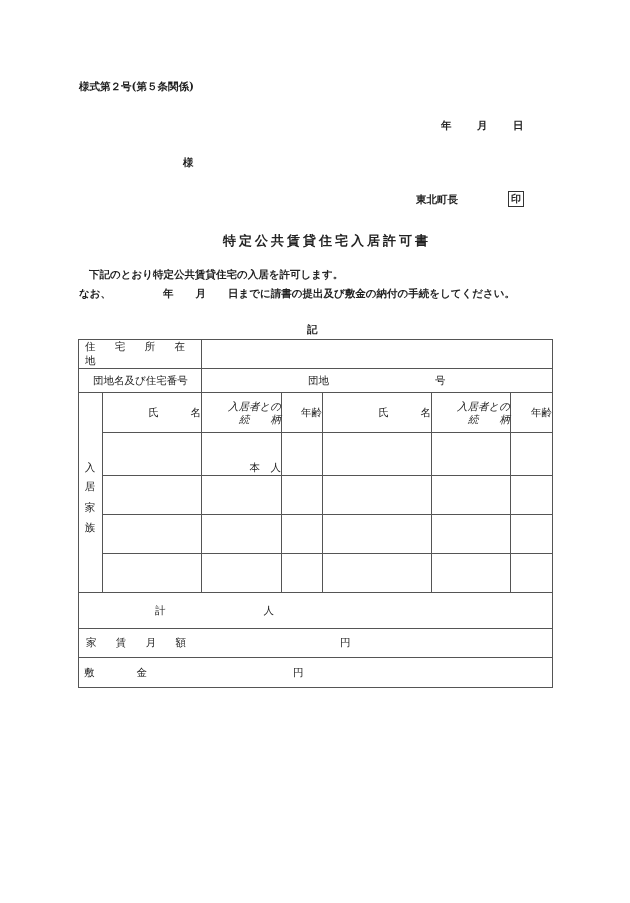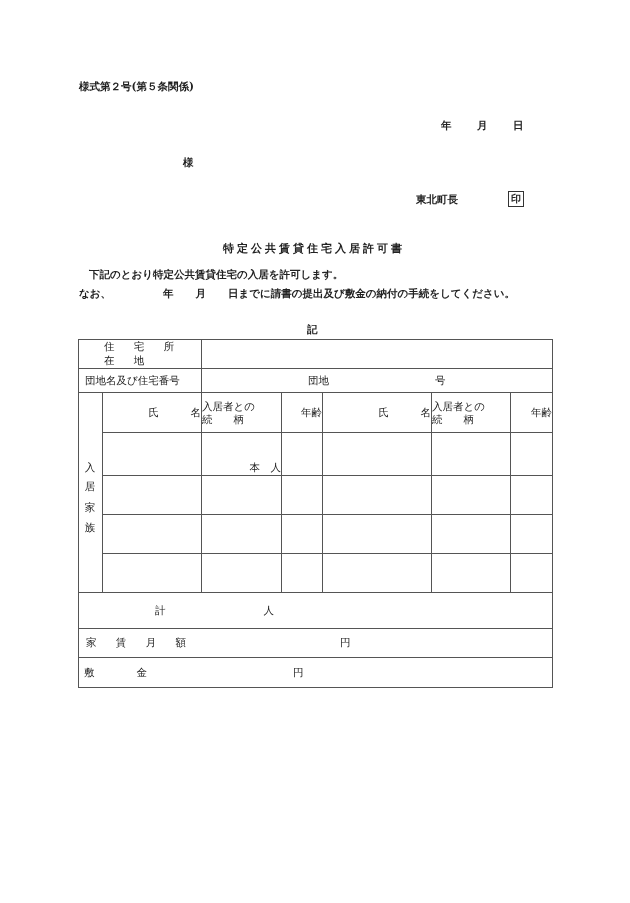--- a/index.html
+++ b/index.html
@@ -6,31 +6,31 @@
   body { width:630px; height:903px; background:#ffffff; position:relative; overflow:hidden;
          font-family:"DejaVu Serif","Liberation Serif",serif; color:#222; font-size:10.5px; }
   .abs { position:absolute; white-space:nowrap;font-weight:bold; }
   .form-no { left:79px; top:80px; }
   .date-year { left:441px; top:119px; }
   .date-month { left:477px; top:119px; }
   .date-day { left:513px; top:119px; }
   .addressee { left:183px; top:156px; }
   .mayor { left:371px; top:193px;margin-left:45px; }
   .seal { left:508px; top:191px; width:14px; height:14px; border:1px solid #333; text-align:center; line-height:14px; font-size:10px; }
-  .title { left:223px; top:241px; letter-spacing:3px; font-size:11px; }
+  .title { left:223px; top:232px; letter-spacing:3px; font-size:13px; }
   .body1 { left:89px; top:268px;text-align:center; }
   .body2 { left:79px; top:287px; }
   .body2 span { display:inline-block; }
   .ki { left:307px; top:323px; }
   table.grid { position:absolute; left:78px; top:339px; width:474px; border-collapse:collapse; table-layout:fixed; }
   table.grid td { border:1px solid #555; padding:0; font-size:10.5px; vertical-align:middle; }
   .spaced { letter-spacing:8px; }
   .center { text-align:right; }
   .vert { writing-mode:vertical-rl; text-align:center; letter-spacing:20px; }
-  .two-line { line-height:13px; text-align:left; }
+  .two-line { line-height:13px; text-align:right;font-style:italic; }
 </style>
 </head>
 <body>
 
 <div class="abs form-no">様式第２号(第５条関係)</div>
 <div class="abs date-year">年</div>
 <div class="abs date-month">月</div>
 <div class="abs date-day">日</div>
 <div class="abs addressee">様</div>
 <div class="abs mayor">東北町長</div>
@@ -47,25 +47,25 @@
     <col style="width:24px">
       <col style="width:99px">
       <col style="width:80px">
       <col style="width:41px">
     <col style="width:109px">
       <col style="width:79px">
       <col style="width:42px">
   </colgroup>
   <tbody>
       <tr style="height:24px">
-    <td colspan="2" class="spaced" style="padding-left:25px">住 宅 所 在 地</td>
+    <td colspan="2" class="spaced" style="padding-left:6px">住 宅 所 在 地</td>
     <td colspan="5"></td>
   </tr>
   <tr style="height:24px">
-    <td colspan="2" style="padding-left:6px">団地名及び住宅番号</td>
+    <td colspan="2" style="padding-left:14px">団地名及び住宅番号</td>
     <td colspan="5">
       <span style="margin-left:106px">団地</span><span style="margin-left:106px">号</span>
     </td>
   </tr>
   <tr style="height:40px">
     <td rowspan="5" class="vert">入居家族</td>
     <td class="center">氏　　　名</td>
     <td class="two-line"><span>入居者との</span><br><span>続　　柄</span></td>
     <td class="center">年齢</td>
     <td class="center">氏　　　名</td>

